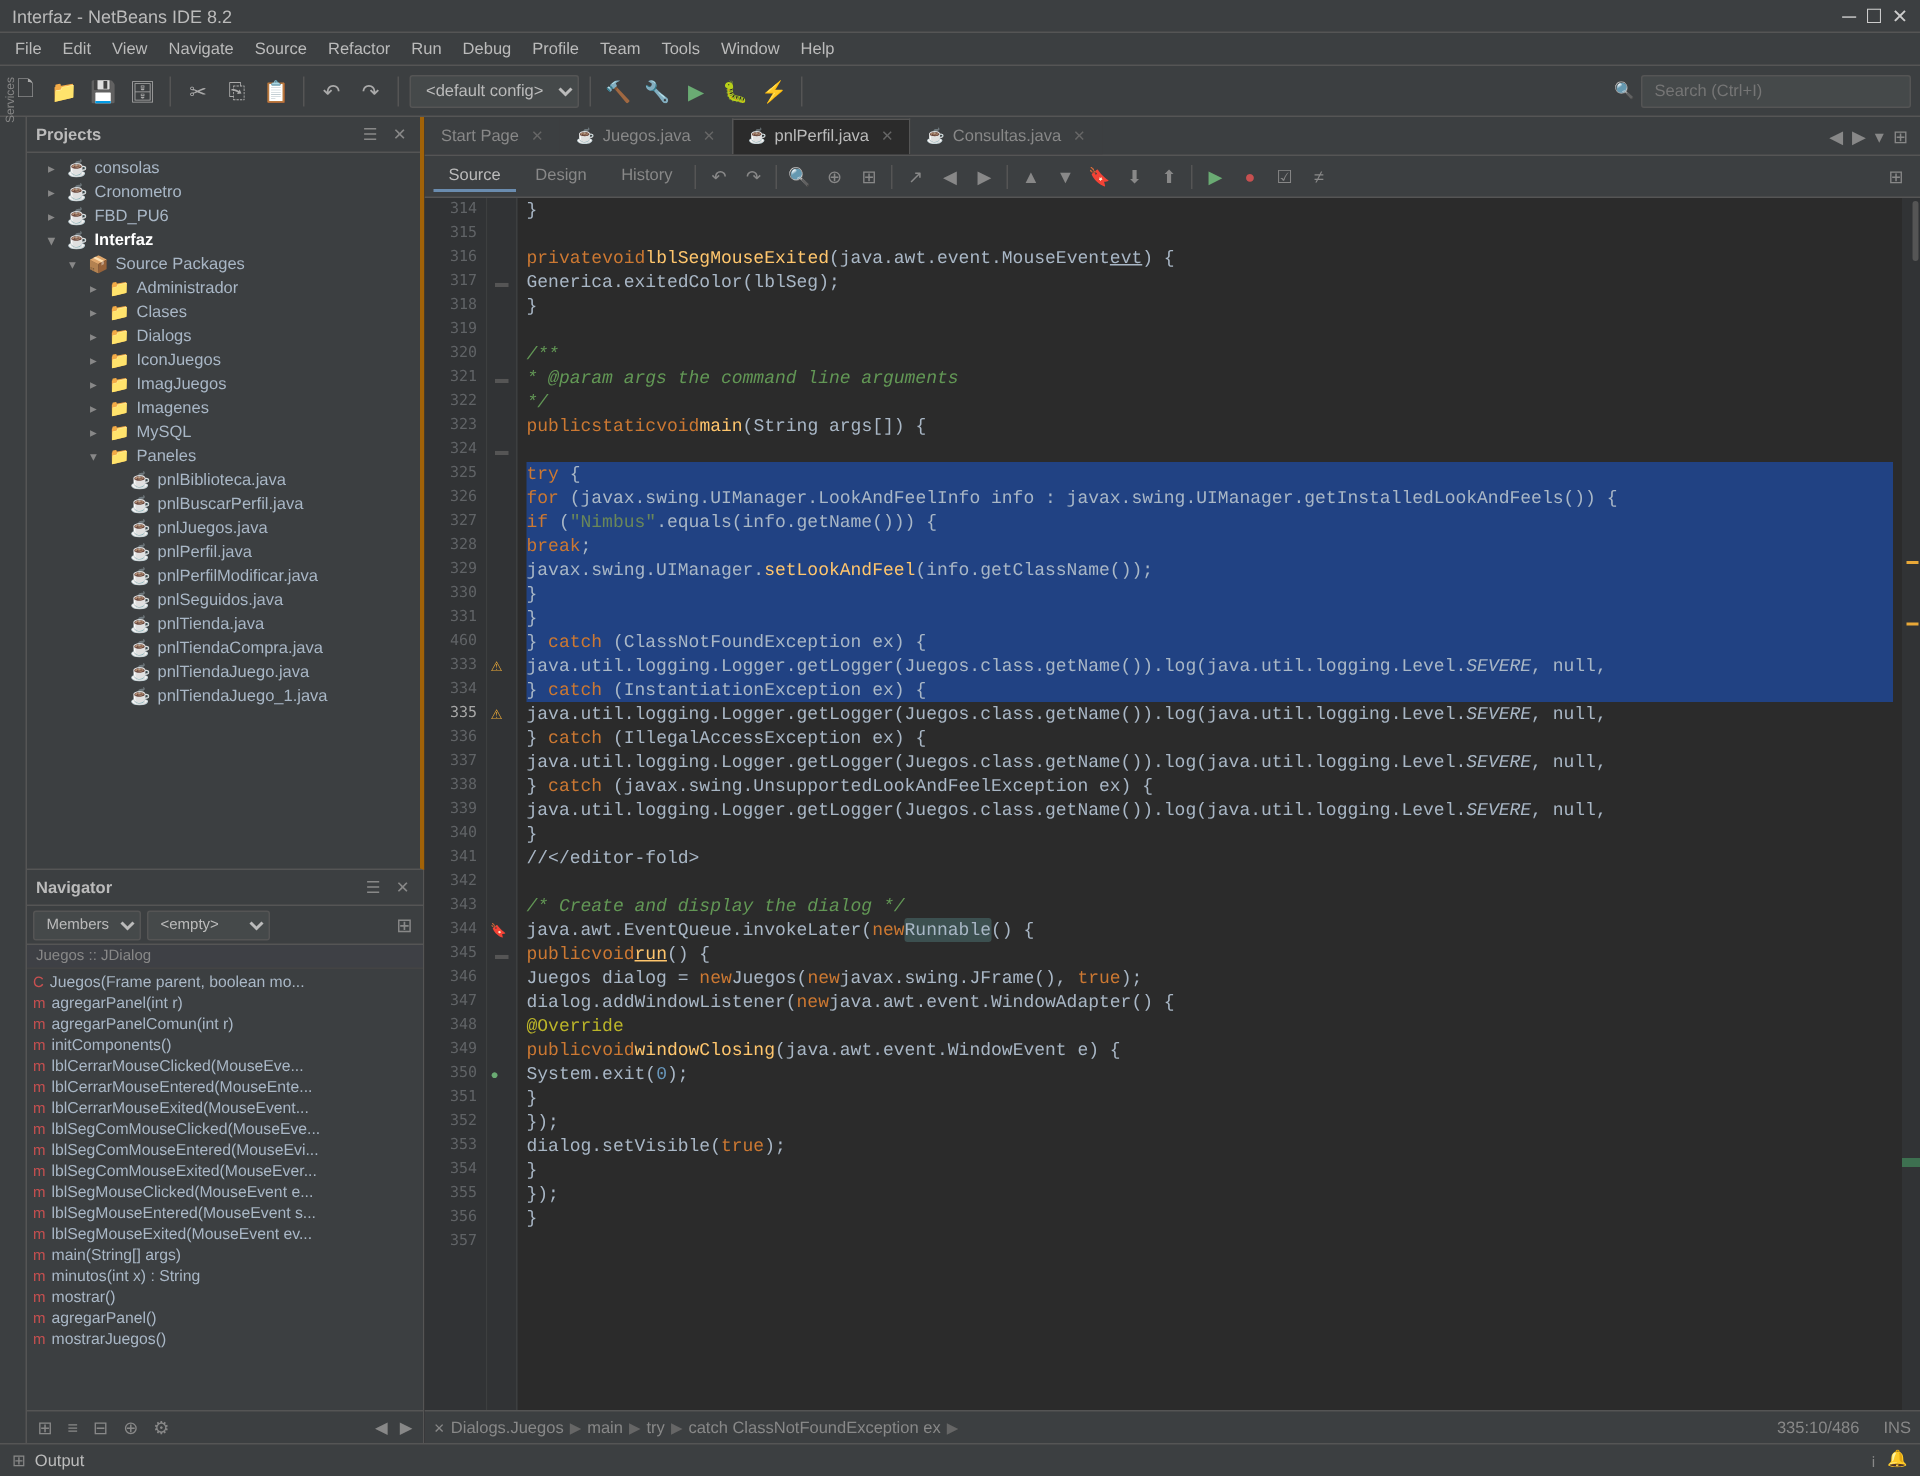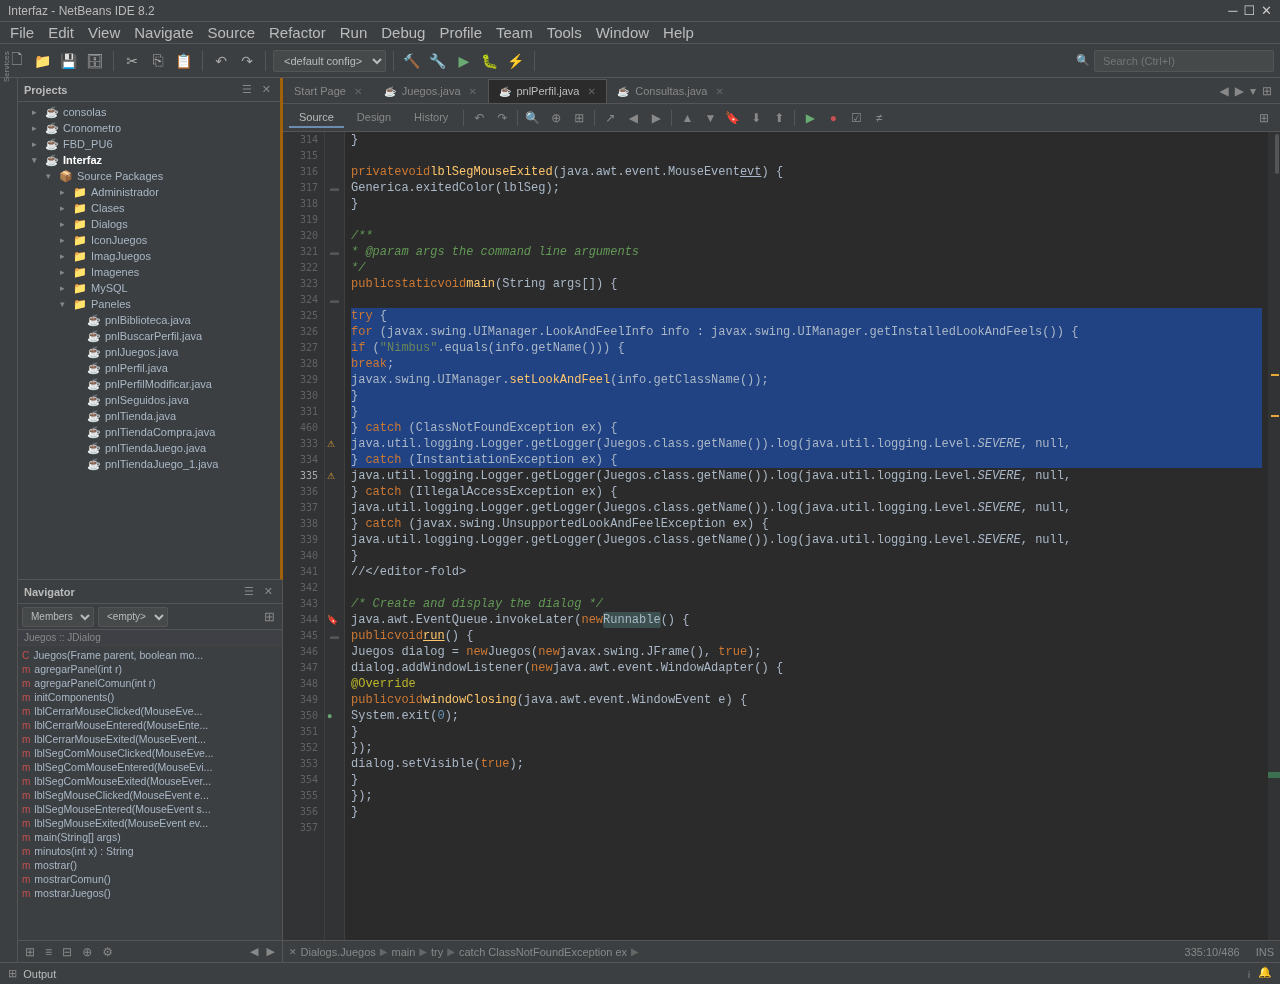--- a/index.html
+++ b/index.html
@@ -5,21 +5,21 @@
     * { margin: 0; padding: 0; box-sizing: border-box; }
     body { font-family: 'Segoe UI', Arial, sans-serif; font-size: 12px; background: #3c3f41; color: #a9b7c6; overflow: hidden; width: 1280px; height: 984px; }
 
     
     #titlebar { background: #3c3f41; color: #bbb; height: 22px; display: flex; align-items: center; justify-content: space-between; padding: 0 8px; border-bottom: 1px solid #555; }
     #titlebar .controls { display: flex; gap: 6px; }
     #titlebar .controls span { cursor: pointer; font-size: 13px; color: #ccc; }
 
     
     #menubar { background: #3c3f41; height: 22px; display: flex; align-items: center; padding: 0 4px; border-bottom: 1px solid #555; gap: 2px; }
-    #menubar span { padding: 2px 6px; font-size: 15px; color: #bbb; cursor: pointer; border-radius: 2px; text-align: center; }
+    #menubar span { padding: 2px 6px; font-size: 11px; color: #bbb; cursor: pointer; border-radius: 2px; text-align: center; }
 
     
     #toolbar { background: #3c3f41; height: 34px; display: flex; align-items: center; padding: 0 6px; border-bottom: 1px solid #555; gap: 4px; }
     .tb-btn { width: 22px; height: 22px; background: transparent; border: none; cursor: pointer; display: flex; align-items: center; justify-content: center; color: #aaa; font-size: 14px; border-radius: 2px; }
     .tb-sep { width: 1px; height: 20px; background: #555; margin: 0 3px; }
     .tb-combo { background: #45494a; border: 1px solid #555; color: #bbb; padding: 2px 6px; font-size: 11px; height: 22px; border-radius: 2px; cursor: pointer; }
     .search-box { background: #45494a; border: 1px solid #555; color: #bbb; padding: 2px 8px; font-size: 11px; height: 22px; width: 180px; border-radius: 2px; }
 
     
     #main { display: flex; height: calc(984px - 22px - 22px - 34px - 22px); }
@@ -399,21 +399,21 @@
         <span class="panel-title">Navigator</span>
         <div class="panel-controls">
           <button class="panel-btn">☰</button>
           <button class="panel-btn">✕</button>
         </div>
       </div>
       <div class="nav-toolbar">
         <select class="nav-select">
           <option>Members</option>
         </select>
-        <select class="nav-select" style="width:70px;">
+        <select class="nav-select" style="width:82px;">
           <option>&lt;empty&gt;</option>
         </select>
         <button class="panel-btn" style="font-size:13px;margin-left:auto;">⊞</button>
       </div>
       <div style="padding:2px 6px;font-size:10px;color:#888;border-bottom:1px solid #444;background:#3e4045;">Juegos :: JDialog</div>
       <div class="nav-list">
 
         <div class="nav-item">
           <span style="color:#c75050;font-size:10px;margin-right:4px;">C</span>
           <span>Juegos(Frame parent, boolean mo...</span>
@@ -473,21 +473,21 @@
         <div class="nav-item">
           <span style="color:#c75050;font-size:10px;margin-right:4px;">m</span>
           <span>minutos(int x) : String</span>
         </div>
         <div class="nav-item">
           <span style="color:#c75050;font-size:10px;margin-right:4px;">m</span>
           <span>mostrar()</span>
         </div>
         <div class="nav-item">
           <span style="color:#c75050;font-size:10px;margin-right:4px;">m</span>
-          <span>mostrarComun()</span>
+          <span>agregarPanel()</span>
         </div>
         <div class="nav-item">
           <span style="color:#c75050;font-size:10px;margin-right:4px;">m</span>
           <span>mostrarJuegos()</span>
         </div>
 
       </div>
     </div>
 
     <div style="height:22px;background:#3c3f41;border-top:1px solid #555;border-right:1px solid #555;display:flex;align-items:center;padding:0 4px;gap:4px;">

